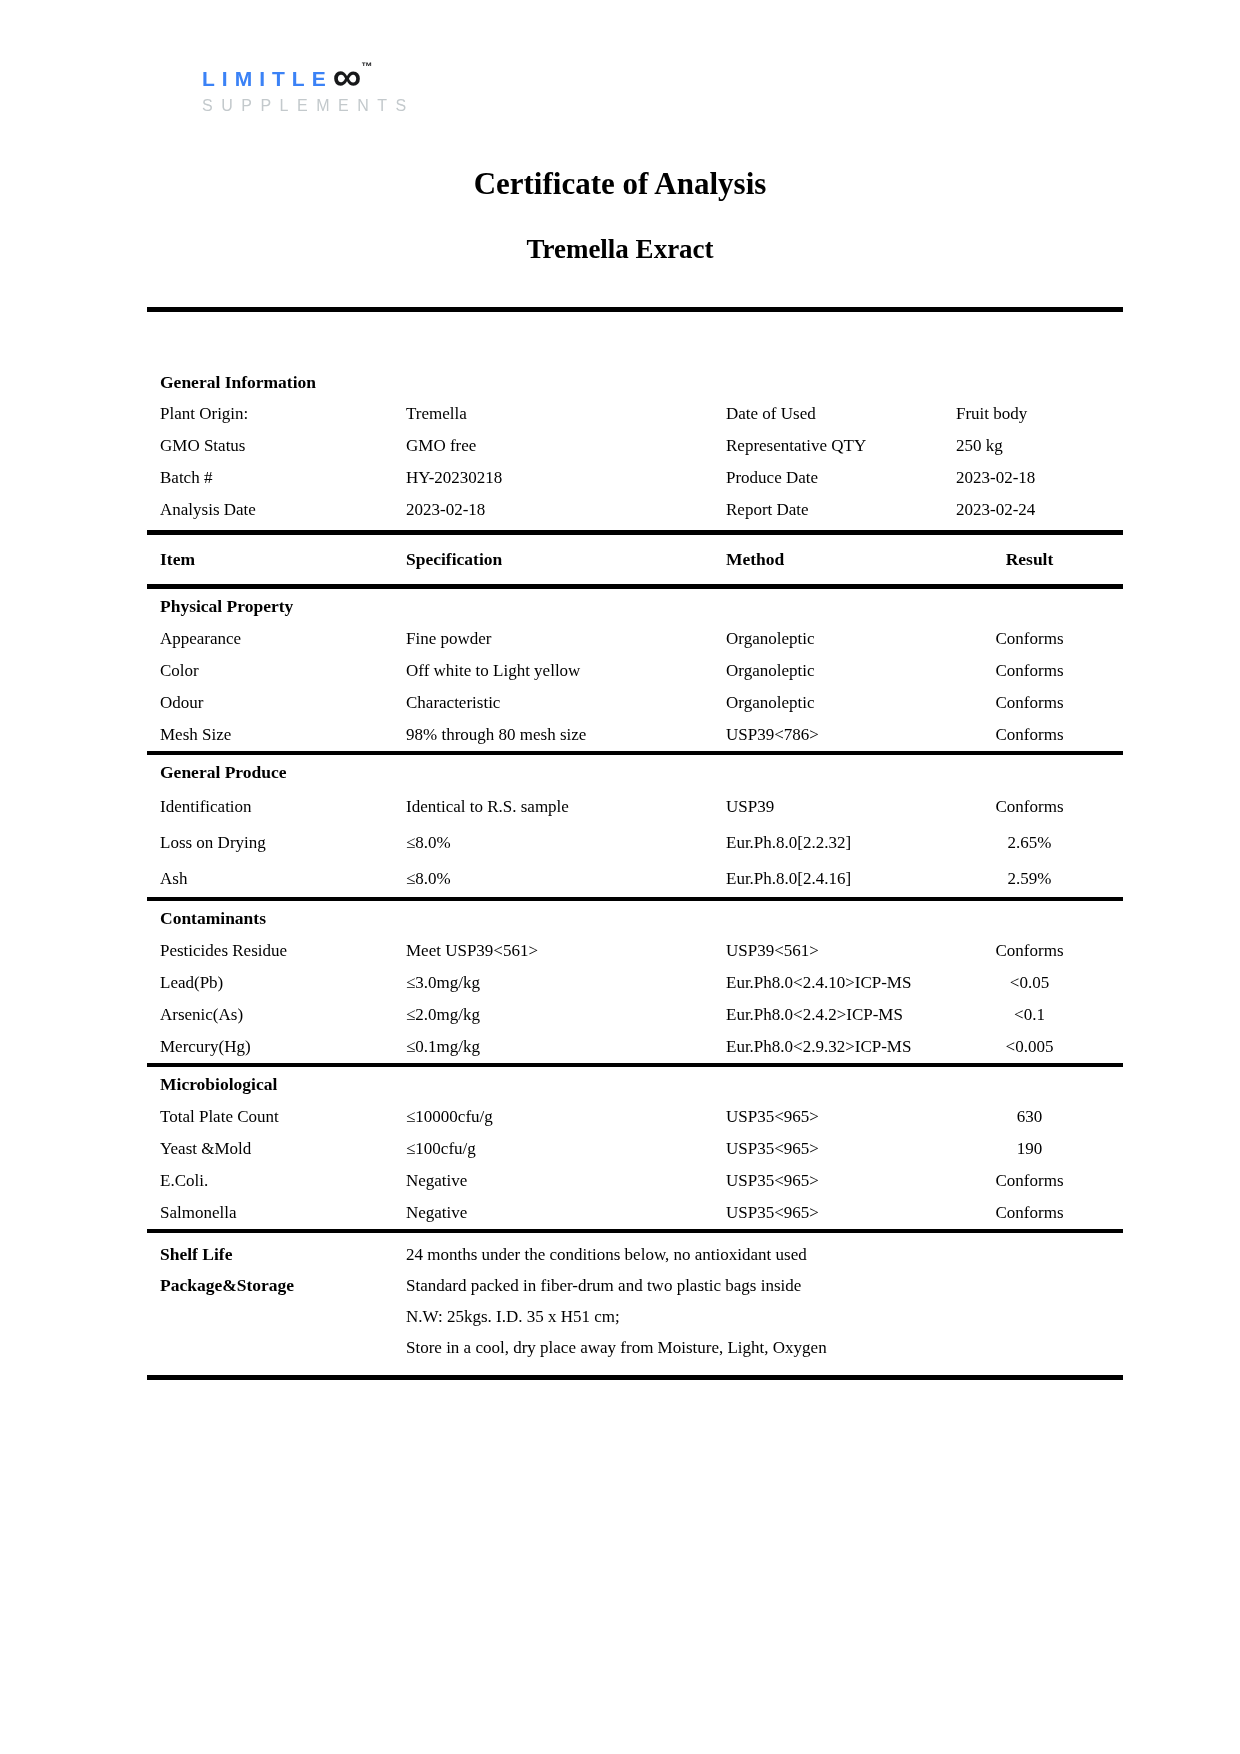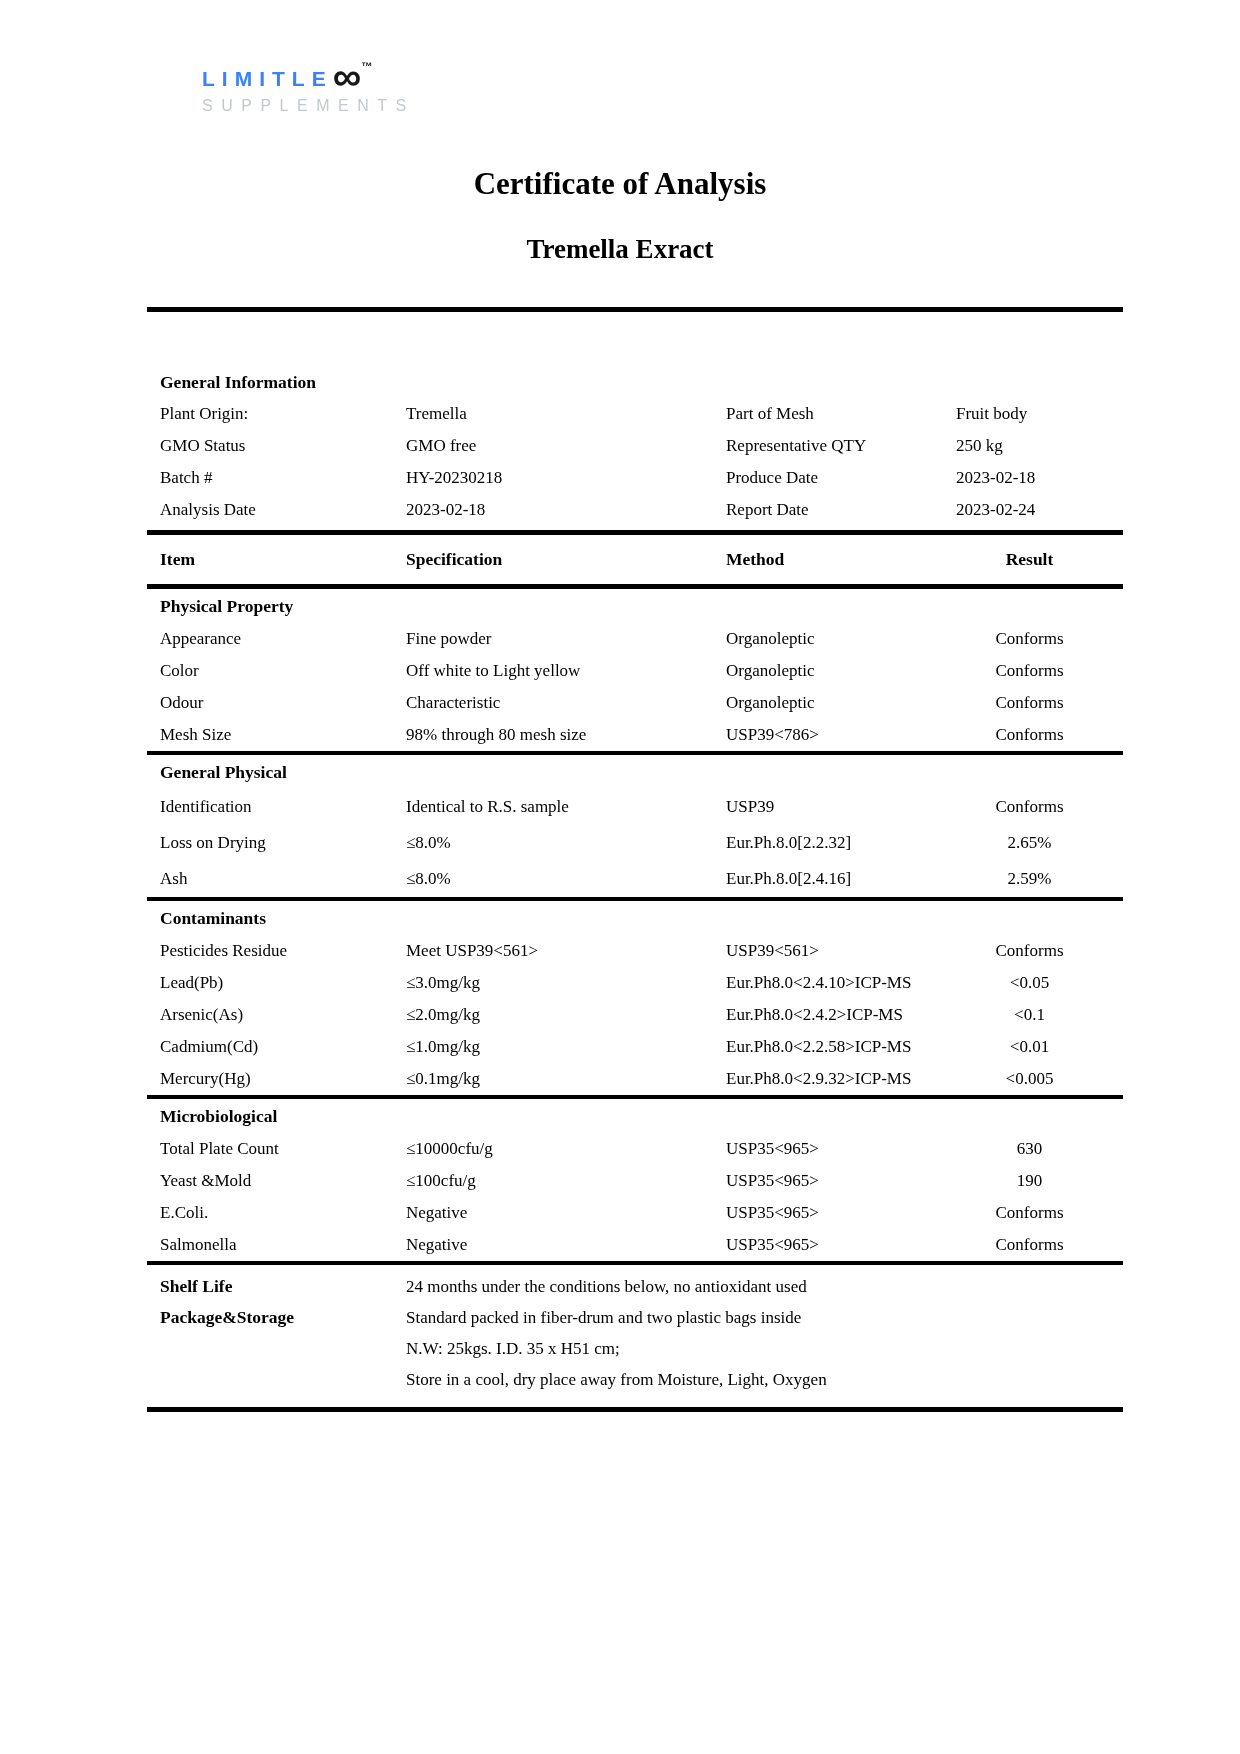--- a/index.html
+++ b/index.html
@@ -67,21 +67,21 @@
   <h2 class="subtitle">Tremella Exract</h2>
 
   <div class="tbl">
     <div class="rule r5"></div>
 
     <div class="sec-heading info-heading">General Information</div>
 
     <div class="irow">
       <div class="c first">Plant Origin:</div>
       <div class="c">Tremella</div>
-      <div class="c">Part of Mesh</div>
+      <div class="c">Date of Used</div>
       <div class="c v2">Fruit body</div>
     </div>
     <div class="irow">
       <div class="c first">GMO Status</div>
       <div class="c">GMO free</div>
       <div class="c">Representative QTY</div>
       <div class="c v2">250 kg</div>
     </div>
     <div class="irow">
       <div class="c first">Batch #</div>
@@ -131,21 +131,21 @@
       <div class="drow">
         <div class="c first">Mesh Size</div>
         <div class="c">98% through 80 mesh size</div>
         <div class="c">USP39&lt;786&gt;</div>
         <div class="c res">Conforms</div>
       </div>
     </div>
     <div class="rule r4"></div>
 
     <div class="section tall">
-      <div class="sec-heading">General Physical</div>
+      <div class="sec-heading">General Produce</div>
       <div class="drow">
         <div class="c first">Identification</div>
         <div class="c">Identical to R.S. sample</div>
         <div class="c">USP39</div>
         <div class="c res">Conforms</div>
       </div>
       <div class="drow">
         <div class="c first">Loss on Drying</div>
         <div class="c">≤8.0%</div>
         <div class="c">Eur.Ph.8.0[2.2.32]</div>
@@ -174,26 +174,20 @@
         <div class="c">Eur.Ph8.0&lt;2.4.10&gt;ICP-MS</div>
         <div class="c res">&lt;0.05</div>
       </div>
       <div class="drow">
         <div class="c first">Arsenic(As)</div>
         <div class="c">≤2.0mg/kg</div>
         <div class="c">Eur.Ph8.0&lt;2.4.2&gt;ICP-MS</div>
         <div class="c res">&lt;0.1</div>
       </div>
       <div class="drow">
-        <div class="c first">Cadmium(Cd)</div>
-        <div class="c">≤1.0mg/kg</div>
-        <div class="c">Eur.Ph8.0&lt;2.2.58&gt;ICP-MS</div>
-        <div class="c res">&lt;0.01</div>
-      </div>
-      <div class="drow">
         <div class="c first">Mercury(Hg)</div>
         <div class="c">≤0.1mg/kg</div>
         <div class="c">Eur.Ph8.0&lt;2.9.32&gt;ICP-MS</div>
         <div class="c res">&lt;0.005</div>
       </div>
     </div>
     <div class="rule r4"></div>
 
     <div class="section">
       <div class="sec-heading">Microbiological</div>

